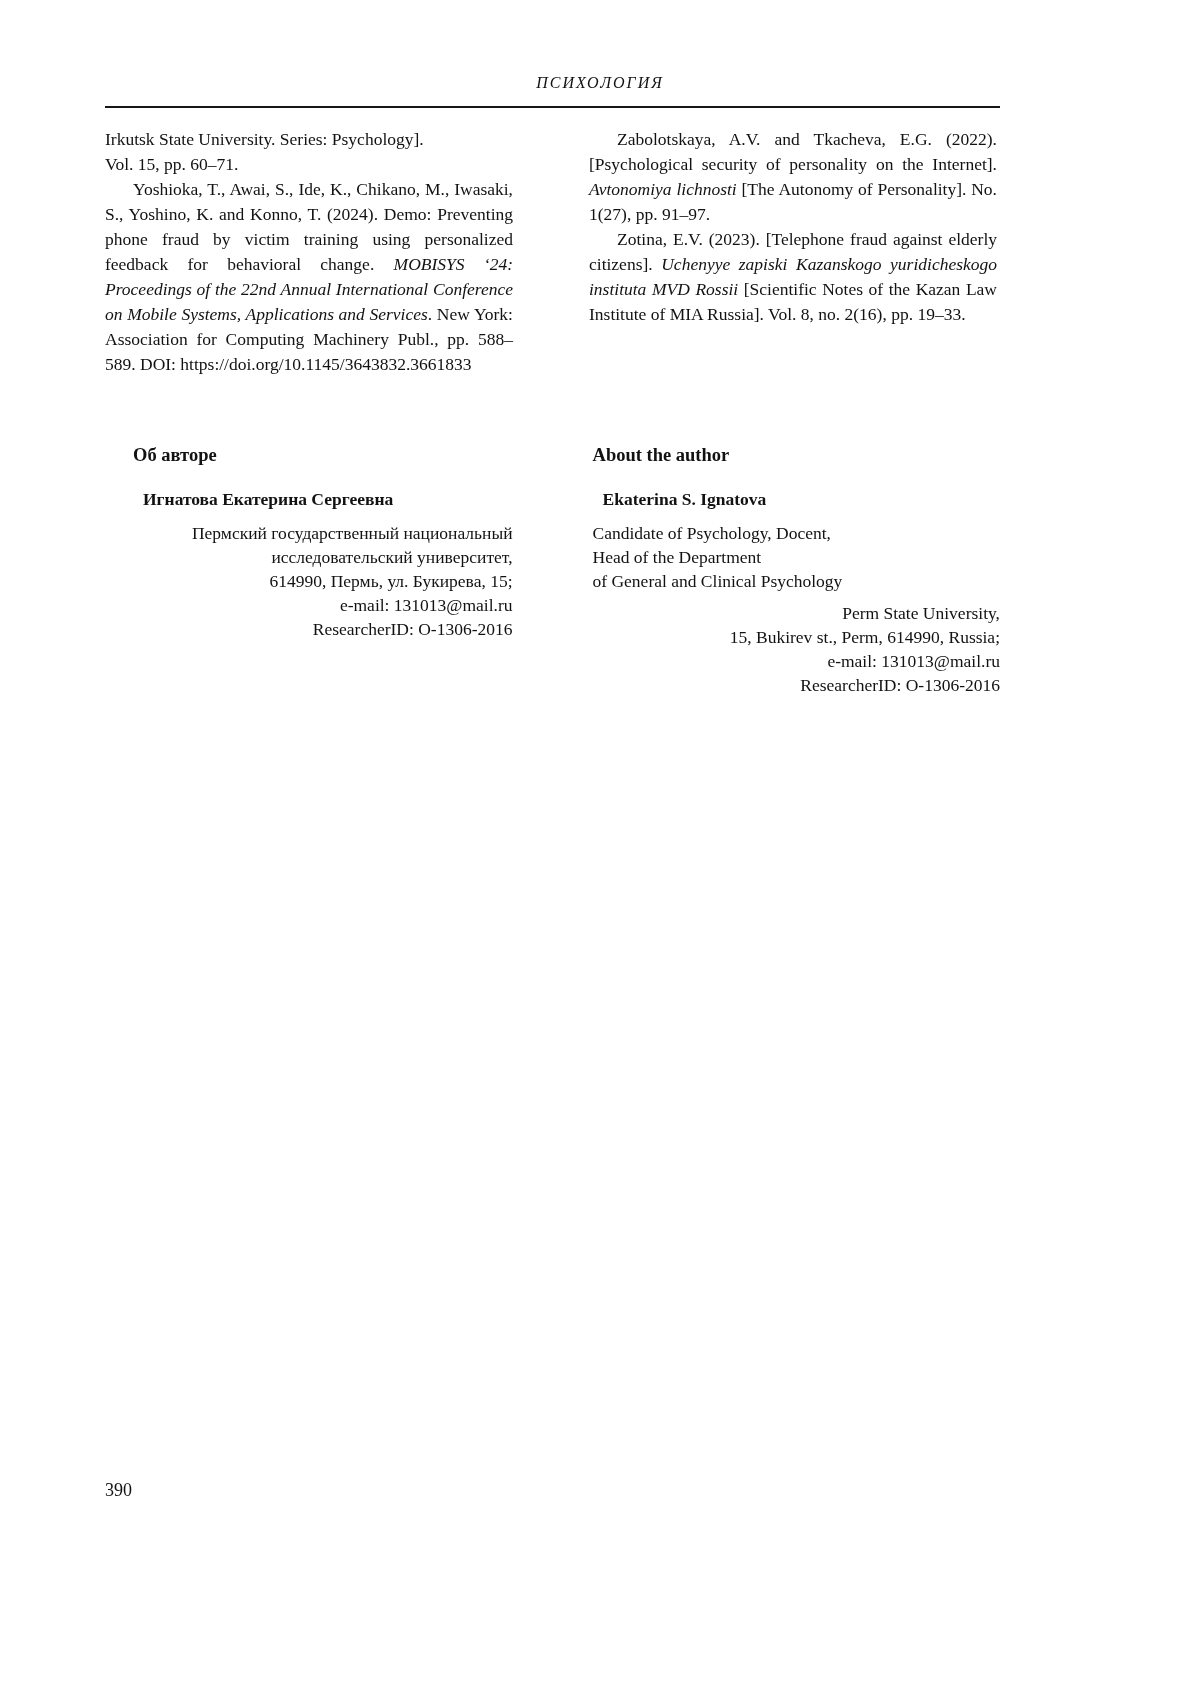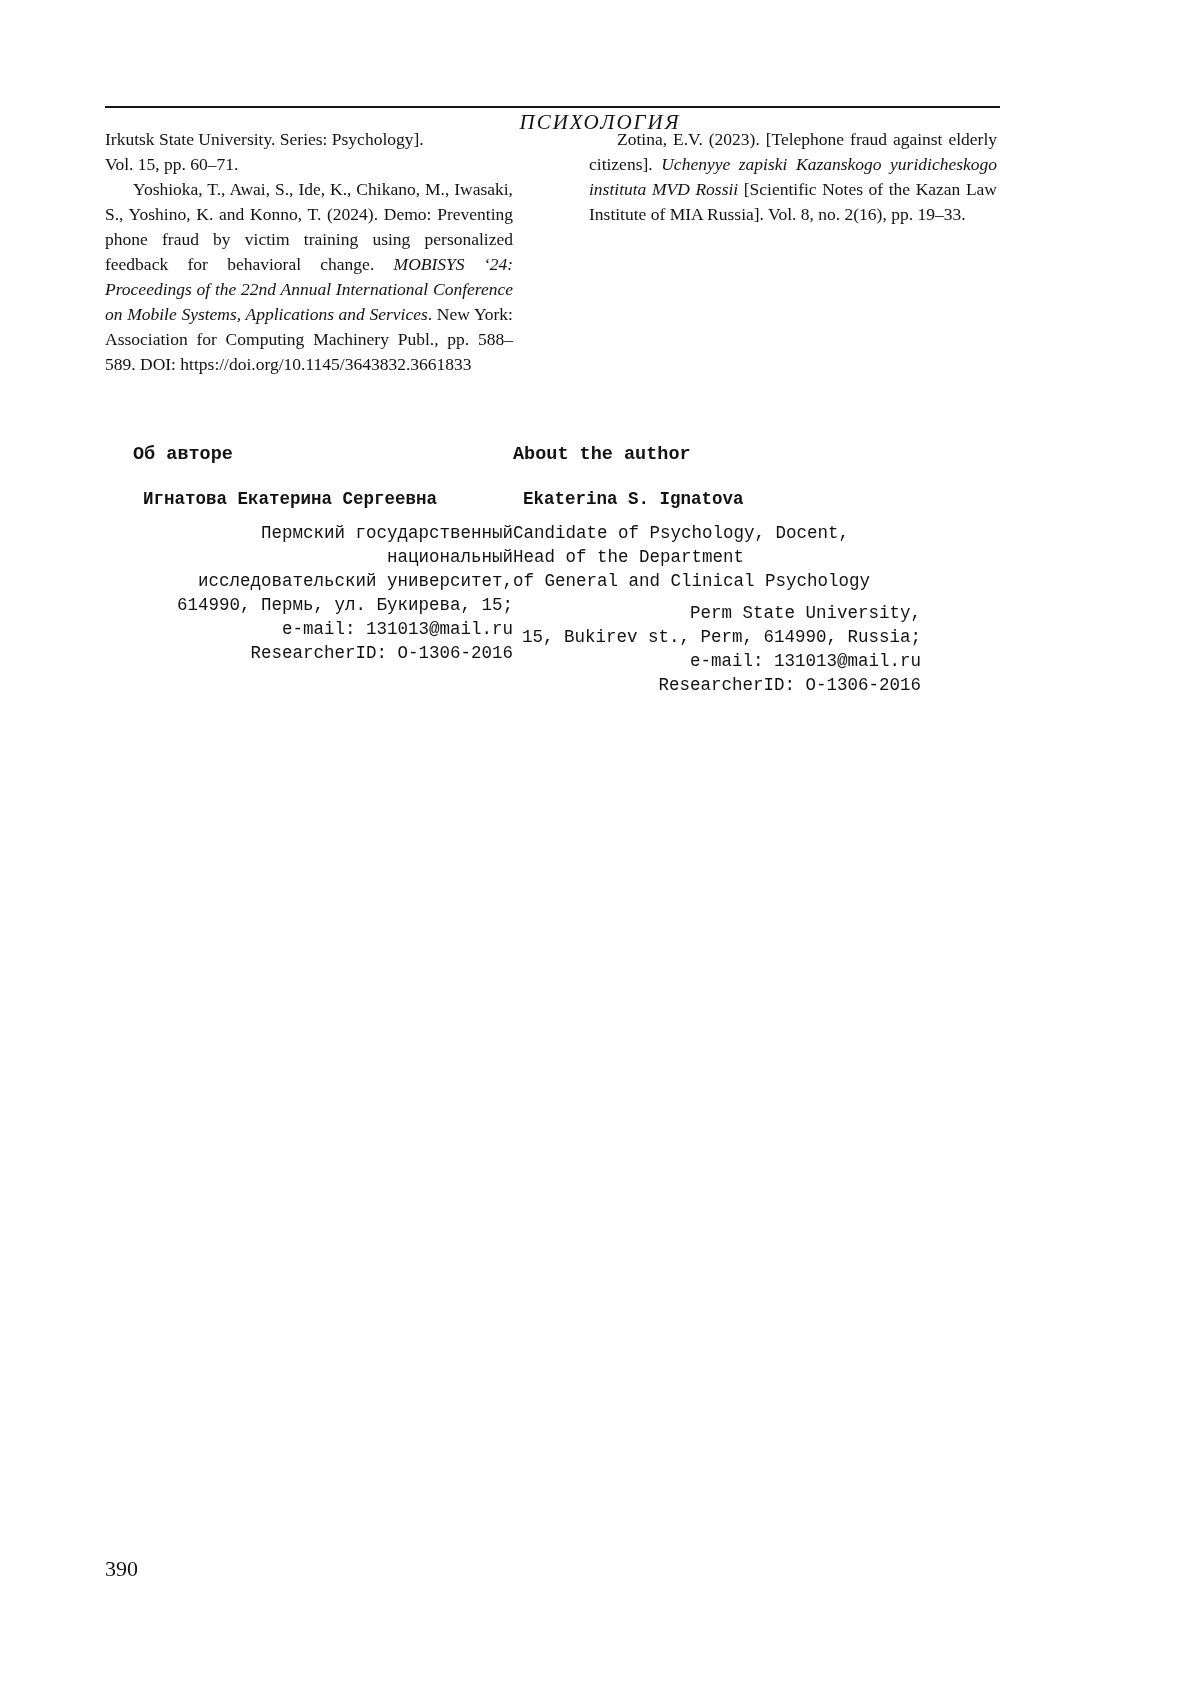--- a/index.html
+++ b/index.html
@@ -17,23 +17,22 @@
     overflow: hidden;
     margin: 0 auto;
   }
   .running-head {
     position: absolute;
     top: 74px;
     left: 0;
     width: 100%;
     text-align: center;
     font-style: italic;
-    font-size: 21px;
+    font-size: 16px;
     letter-spacing: 2px;
-    margin-top: 36px;
   }
   .head-rule {
     position: absolute;
     top: 106px;
     left: 105px;
     width: 895px;
     height: 2px;
     background: #161616;
   }
   .ref-columns {
@@ -59,21 +58,21 @@
   }
   .it {
     font-style: italic;
   }
   .about-row {
     position: absolute;
     top: 443px;
     left: 105px;
     width: 895px;
     display: flex;
-    font-family: Liberation Mono, monospace;
+    gap: 80px;
   }
   .about-col {
     width: 408px;
     font-size: 17.5px;
     line-height: 24px;
   }
   .about-col.ru {
     padding-left: 28px;
     box-sizing: border-box;
   }
@@ -90,41 +89,42 @@
     margin: 0;
     white-space: pre-line;
   }
   .affiliation {
     margin-top: 8px;
     text-align: right;
   }
   .page-number {
     position: absolute;
     left: 105px;
-    top: 1556px;
-    font-size: 22px;
+    top: 1480px;
+    font-size: 18px;
   }
 </style>
 </head>
 <body>
 
 <div class="page">
 
   <div class="running-head">ПСИХОЛОГИЯ</div>
 
   <div class="head-rule"></div>
 
   <div class="ref-columns">
 
     <div class="ref-col">
       <p class="ref no-indent"><span>Irkutsk State University. Series: Psychology].</span><br><span>Vol. 15, pp. 60–71.</span></p>
       <p class="ref"><span>Yoshioka, T., Awai, S., Ide, K., Chikano, M., Iwasaki, S., Yoshino, K. and Konno, T. (2024). Demo: Preventing phone fraud by victim training using personalized feedback for behavioral change. </span><span class="it">MOBISYS ‘24: Proceedings of the 22nd Annual International Conference on Mobile Systems, Applications and Services</span><span>. New York: Association for Computing Machinery Publ., pp. 588–589. DOI: https://doi.org/10.1145/3643832.3661833</span></p>
     </div>
 
     <div class="ref-col">
+      <p class="ref"><span>Zabolotskaya, A.V. and Tkacheva, E.G. (2022). [Psychological security of personality on the Internet]. </span><span class="it">Avtonomiya lichnosti</span><span> [The Autonomy of Personality]. No. 1(27), pp. 91–97.</span></p>
       <p class="ref"><span>Zotina, E.V. (2023). [Telephone fraud against elderly citizens]. </span><span class="it">Uchenyye zapiski Kazanskogo yuridicheskogo instituta MVD Rossii</span><span> [Scientific Notes of the Kazan Law Institute of MIA Russia]. Vol. 8, no. 2(16), pp. 19–33.</span></p>
     </div>
 
   </div>
 
   <div class="about-row">
 
     <div class="about-col ru">
       <h3 class="about-heading">Об авторе</h3>
       <p class="author-name">Игнатова Екатерина Сергеевна</p>

